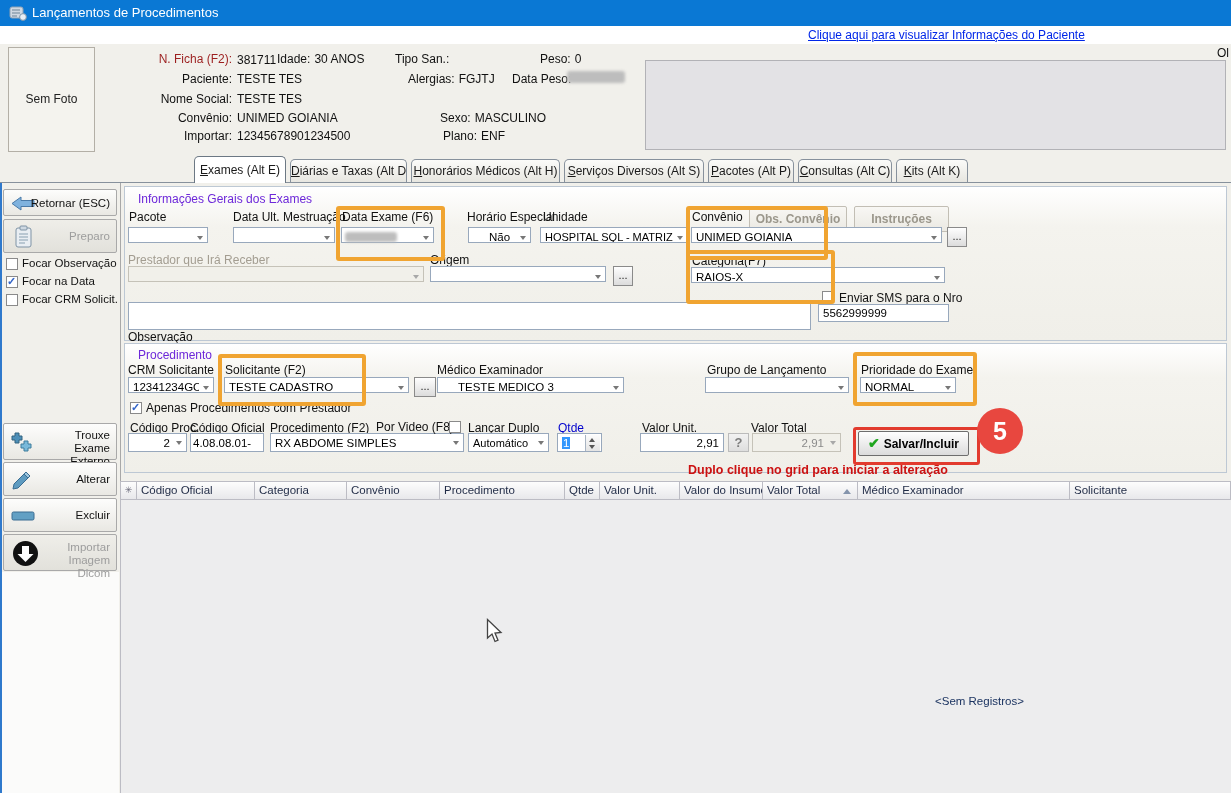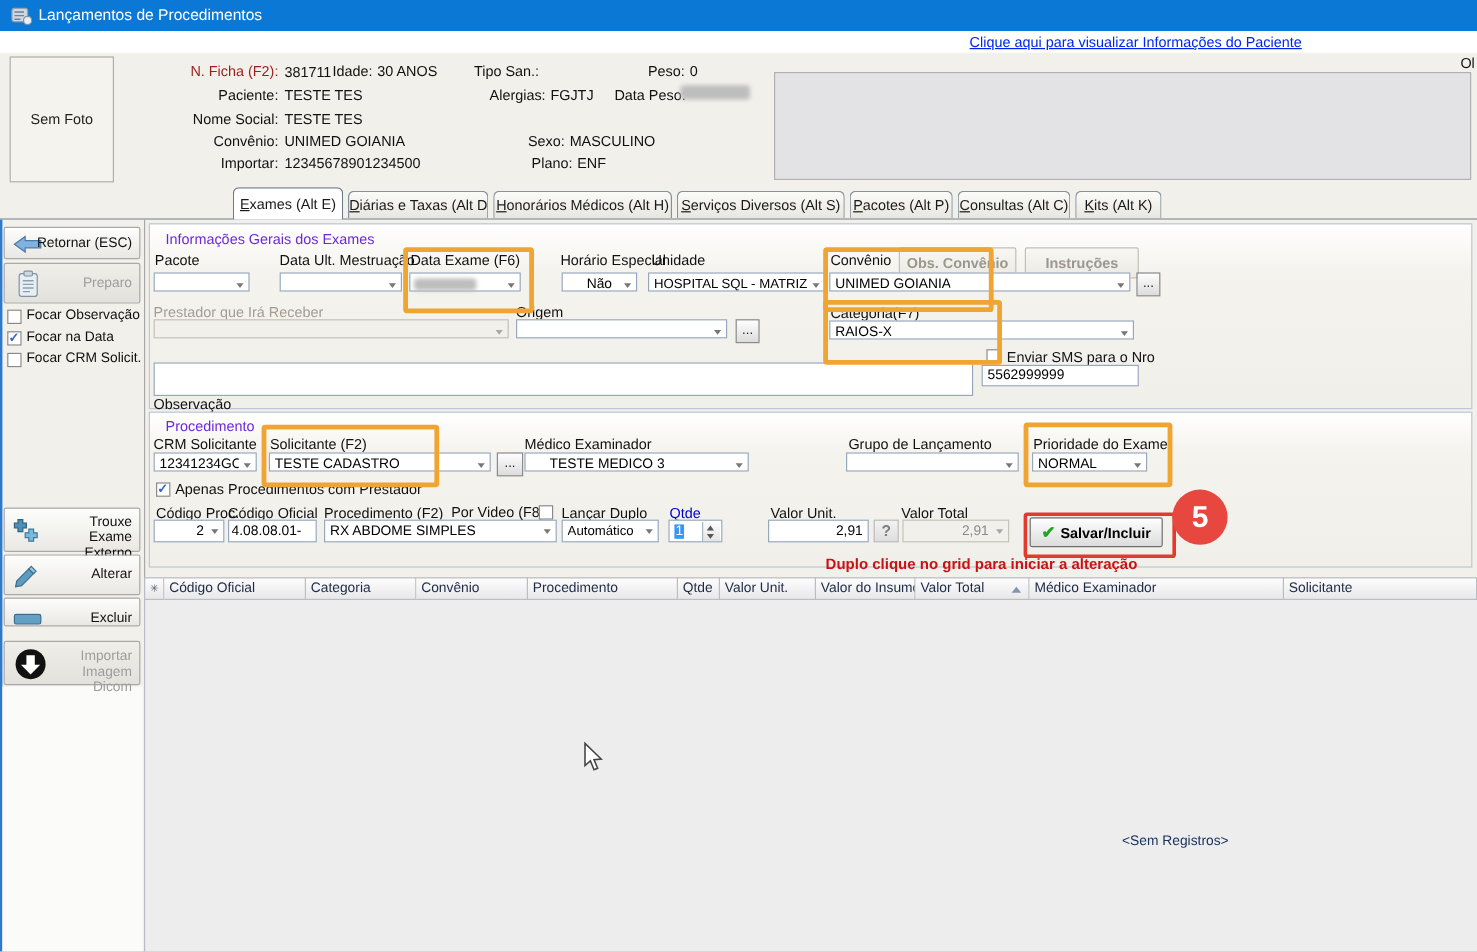--- a/index.html
+++ b/index.html
@@ -154,21 +154,21 @@
     </svg>
     <span class="btxt" style="top:5px;width:72px;white-space:normal;line-height:13px;">Trouxe Exame Externo</span>
   </div>
   <div class="sbtn" style="top:462px;height:34px;">
     <svg class="bicon" style="top:7px;" width="22" height="20" viewBox="0 0 22 20">
       <path d="M3 14 L13 4 L17 8 L7 18 L2 19 Z" fill="#5e9bc0" stroke="#3a6d92"></path>
       <path d="M13 4 L15 2 L19 6 L17 8 Z" fill="#9ec6de" stroke="#3a6d92"></path>
     </svg>
     <span class="btxt" style="top:10px;">Alterar</span>
   </div>
-  <div class="sbtn" style="top:498px;height:24px;">
+  <div class="sbtn" style="top:498px;height:34px;">
     <svg class="bicon" style="top:12px;" width="24" height="10" viewBox="0 0 24 10">
         <rect x="1" y="1" width="22" height="8" rx="1.5" fill="#62a0c4" stroke="#3a6d92"></rect>
       </svg>
     <span class="btxt" style="top:10px;">Excluir</span>
   </div>
   <div class="sbtn disabled" style="top:534px;height:37px;">
     <svg class="bicon" style="top:5px;left:8px;" width="27" height="27" viewBox="0 0 27 27">
       <circle cx="13.5" cy="13.5" r="12.5" fill="#111"></circle>
       <path d="M10 6 h7 v8 h4.5 L13.5 22 L5.5 14 H10 Z" fill="#fff"></path>
     </svg>

